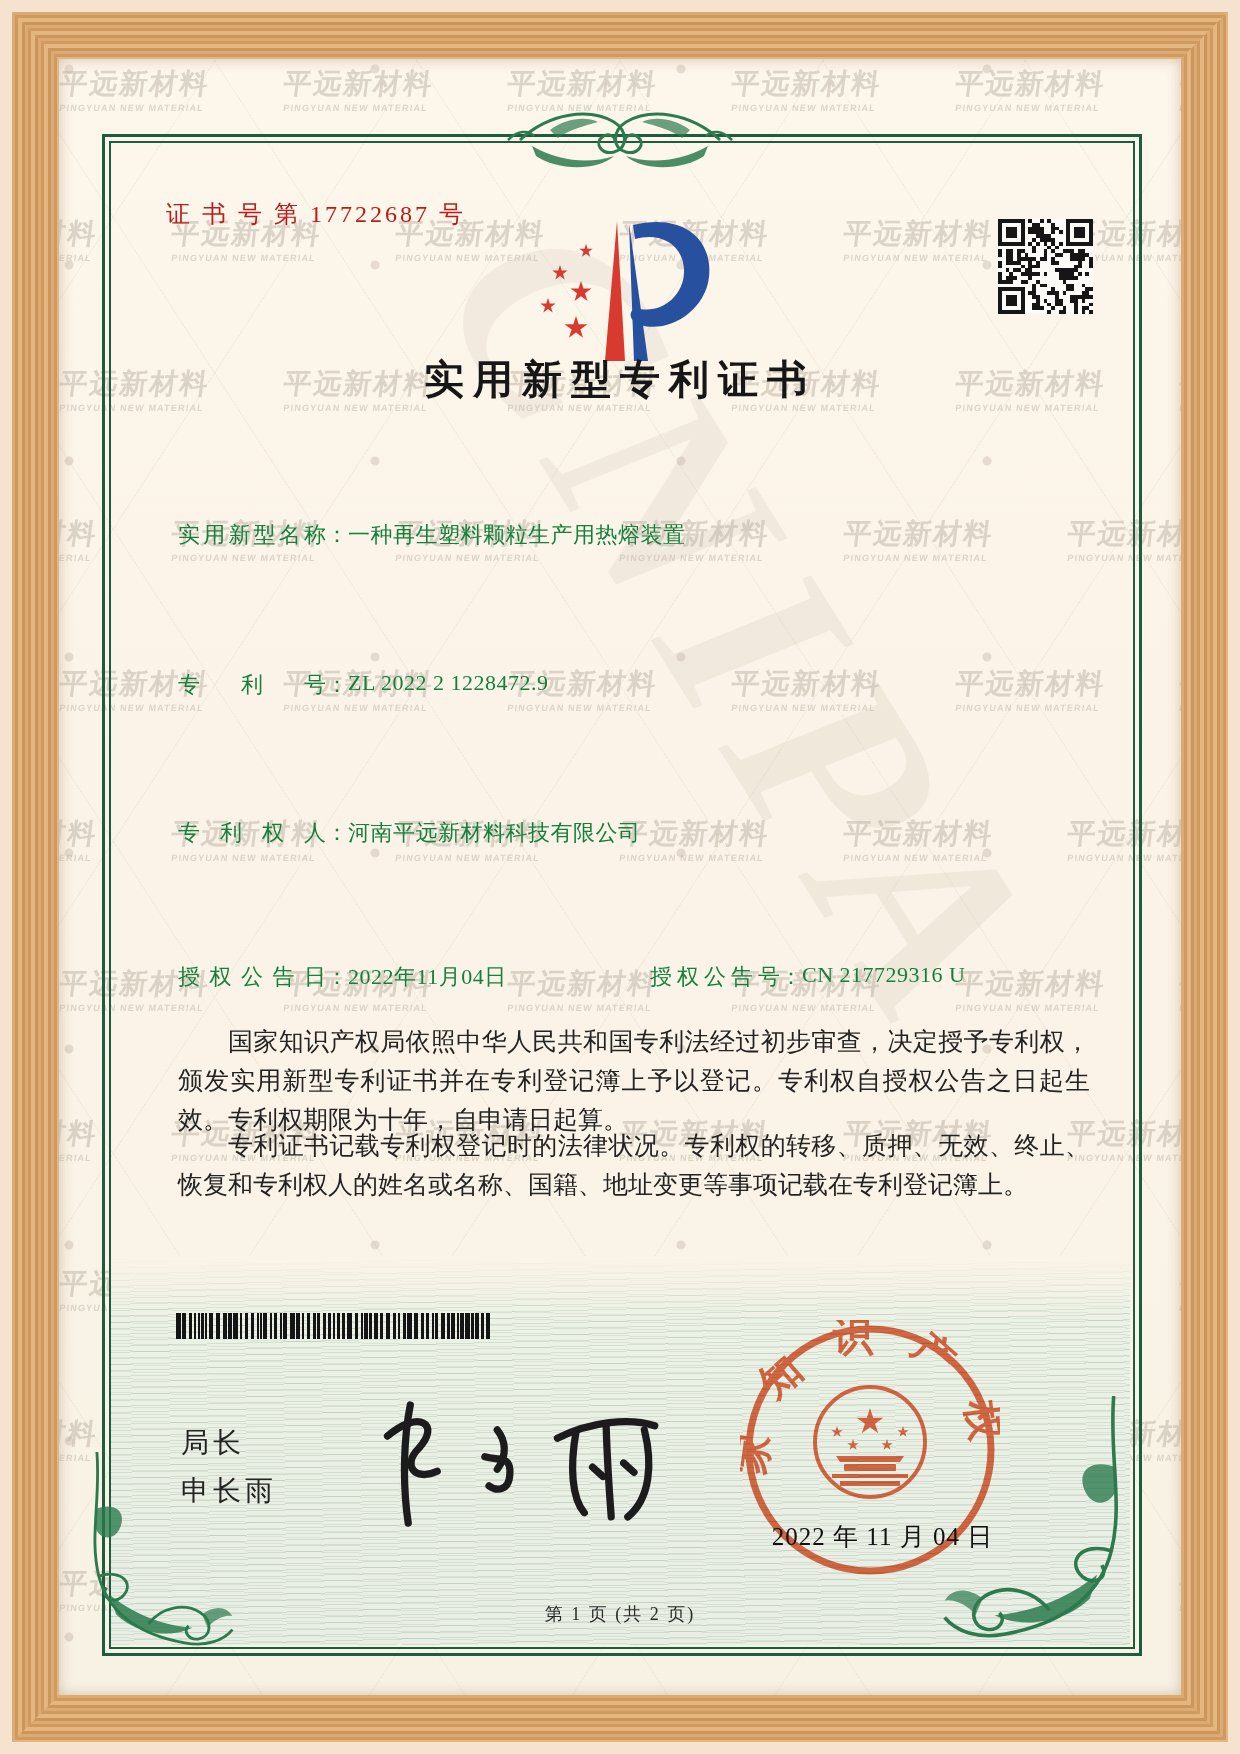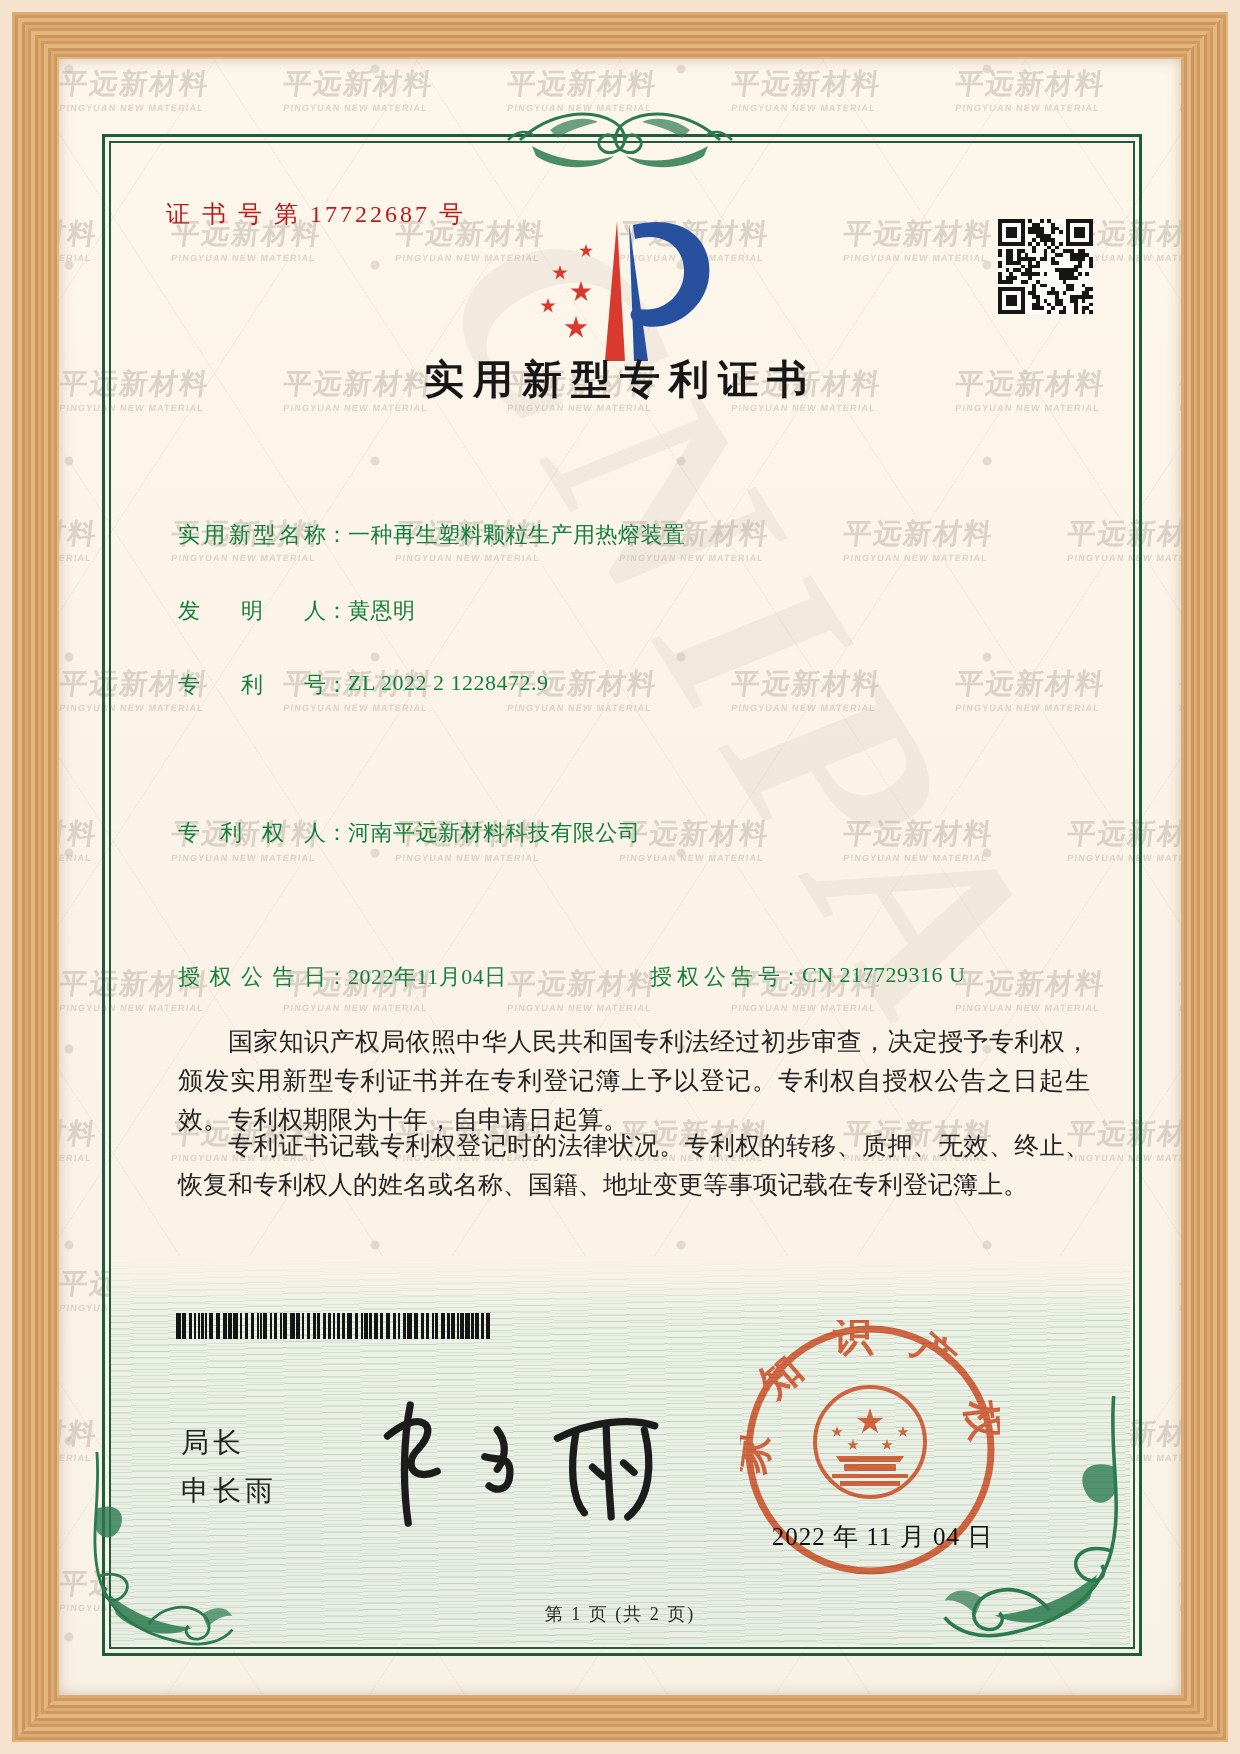--- a/index.html
+++ b/index.html
@@ -1042,23 +1042,20 @@
       <div class="d"></div>
       <div></div>
       <div class="d"></div>
     </div>
 
   <div class="title">实用新型专利证书</div>
 
   <div class="field-row" style="top:520px">
     <span class="flabel">实用新型名称</span><span class="colon">：</span><span class="fvalue">一种再生塑料颗粒生产用热熔装置</span>
   </div>
-  <div class="field-row" style="top:596px">
-    <span class="flabel">发明人</span><span class="colon">：</span><span class="fvalue">黄恩明</span>
-  </div>
   <div class="field-row" style="top:670px">
     <span class="flabel">专利号</span><span class="colon">：</span><span class="fvalue">ZL 2022 2 1228472.9</span>
   </div>
   <div class="field-row" style="top:818px">
     <span class="flabel">专利权人</span><span class="colon">：</span><span class="fvalue">河南平远新材料科技有限公司</span>
   </div>
   <div class="field-row" style="top:962px">
     <span class="flabel">授权公告日</span><span class="colon">：</span><span class="fvalue">2022年11月04日</span>
     <span class="pair2">
       <span class="flabel">授权公告号</span><span class="colon">：</span><span class="fvalue">CN 217729316 U</span>

